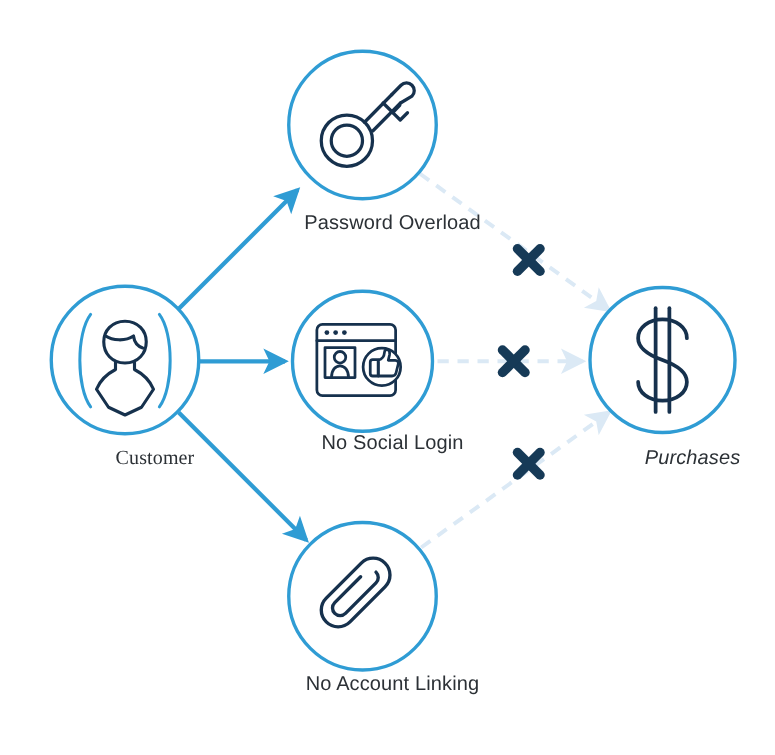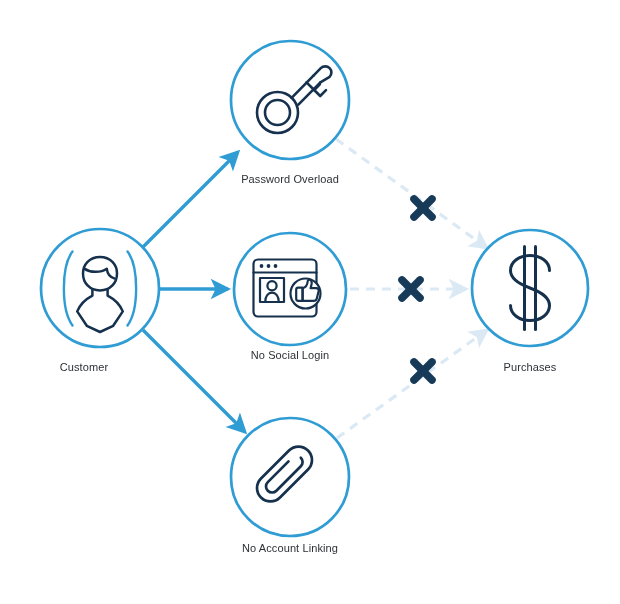--- a/index.html
+++ b/index.html
@@ -23,26 +23,27 @@
     position: absolute;
     top: 0;
     left: 0;
     width: 620px;
     height: 604px;
   }
   .node-label {
     position: absolute;
     text-align: right;
     font-family: "Liberation Sans", sans-serif;
-    font-size: 11px;
+    font-size: 16px;
     color: #2c3136;
     letter-spacing: 0.1px;
     white-space: nowrap;
     transform: translateX(-50%);
     line-height: 14px;
+    margin-left: 24px;
   }
 </style>
 </head>
 <body>
 
 <div id="diagram-root">
 
   <svg id="diagram-svg" viewBox="0 0 620 604" xmlns="http://www.w3.org/2000/svg">
 
     <defs>
@@ -178,23 +179,23 @@
         <line x1="402" y1="280" x2="420" y2="298"></line>
         <line x1="420" y1="280" x2="402" y2="298"></line>
       </g>
       <g>
         <line x1="414" y1="362" x2="432" y2="380"></line>
         <line x1="432" y1="362" x2="414" y2="380"></line>
       </g>
     </g>
   </svg>
 
-  <div class="node-label" style="left:84px; top:360px;">Customer</div>
+  <div class="node-label" style="left:100px; top:360px;font-family:Liberation Serif, serif;">Customer</div>
 
   <div class="node-label" style="left:290px; top:172px;">Password Overload</div>
 
   <div class="node-label" style="left:290px; top:348px;">No Social Login</div>
 
   <div class="node-label" style="left:290px; top:541px;">No Account Linking</div>
 
-  <div class="node-label" style="left:530px; top:360px;">Purchases</div>
+  <div class="node-label" style="left:530px; top:360px;font-style:italic;">Purchases</div>
 
 </div>
 
 </body></html>

